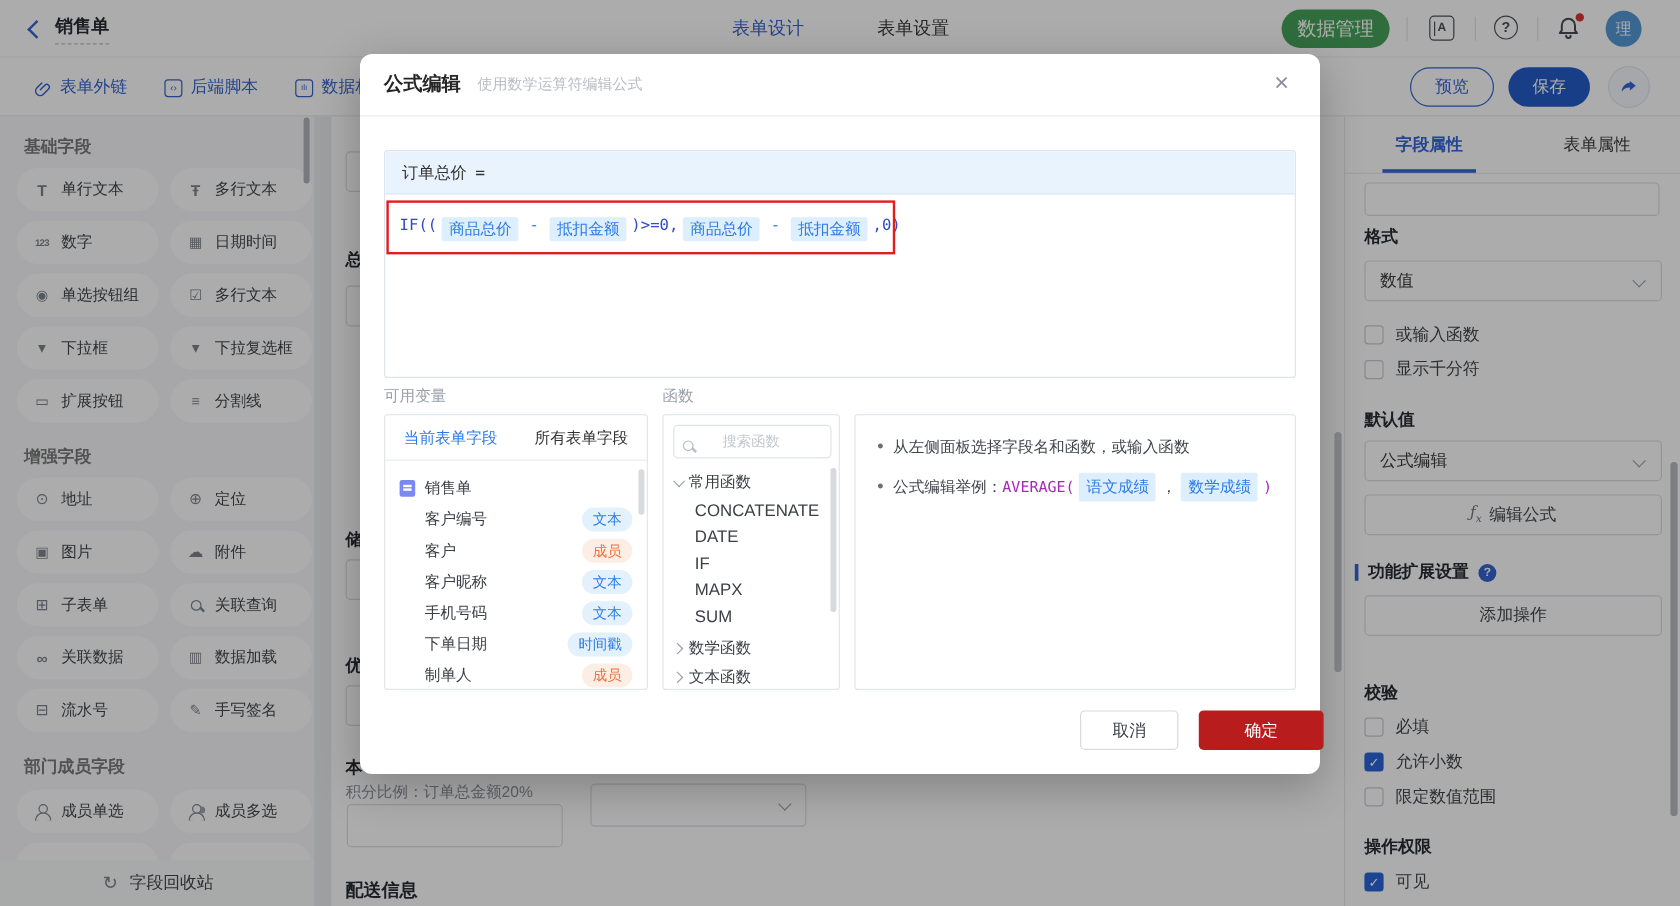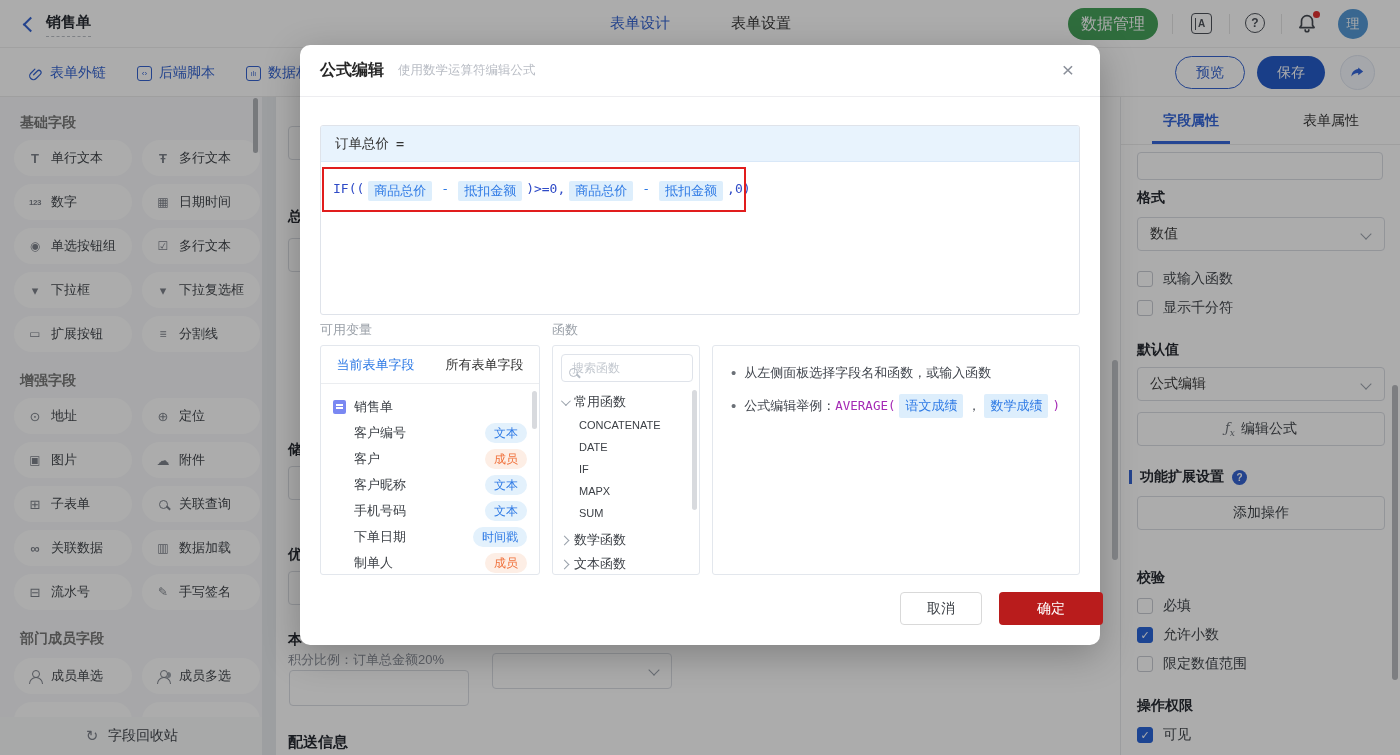--- a/index.html
+++ b/index.html
@@ -118,27 +118,27 @@
   .var-tab.active{color:#2e7ae5}
   .tree-row{position:absolute;left:0;width:100%;height:26px;display:flex;align-items:center;font-size:13px;color:#3c4046;cursor:pointer}
   .doc-ic{width:13px;height:14px;background:#7a88f2;border-radius:2px;margin:0 8px 0 12px;position:relative}
   .doc-ic::after{content:"";position:absolute;left:3px;top:4px;width:7px;height:1.5px;background:#fff;box-shadow:0 3px 0 #fff}
   .field-name{margin-left:33px}
   .bdg{position:absolute;right:12px;font-size:12px;padding:1.5px 9px;border-radius:10px}
   .bdg.b-text{color:#2e7ae5;background:#e3f1fc}
   .bdg.b-member{color:#f0703a;background:#fdeee5}
   .var-scroll{position:absolute;right:2px;top:45px;width:5px;height:38px;border-radius:3px;background:#d8dade}
   .fn-panel{position:absolute;left:252px;top:300px;width:148px;height:230px;border:1px solid #e3e7ed;border-radius:3px;overflow:hidden}
-  .fn-search{position:absolute;left:8px;top:8px;width:132px;height:28px;border:1px solid #dfe3ea;border-radius:4px;font-size:12px;color:#555;padding-left:10px;outline:none;font-family:inherit}
+  .fn-search{position:absolute;left:8px;top:8px;width:132px;height:28px;border:1px solid #dfe3ea;border-radius:4px;font-size:12px;color:#555;padding-left:40px;outline:none;font-family:inherit}
   .fn-search::placeholder{color:#c3c8cf}
   .fn-mag{position:absolute;left:16px;top:17px}
   .fn-mag .mag{border-color:#b7bdc6}
   .fn-mag .mag::after{background:#b7bdc6}
   .fn-row{position:absolute;left:0;width:100%;display:flex;align-items:center;font-size:13px;color:#3c4046;cursor:pointer}
-  .fn-item{font-size:11px;padding-left:26px;height:22px}
+  .fn-item{font-size:14px;padding-left:26px;height:22px}
   .fn-group{height:24px;padding-left:8px;gap:6px}
   .tchev{width:7px;height:7px;border-right:1.5px solid #98a0aa;border-bottom:1.5px solid #98a0aa;display:inline-block}
   .tchev.down{transform:rotate(45deg) translateY(-2px)}
   .tchev.right{transform:rotate(-45deg)}
   .fn-scroll{position:absolute;right:2px;top:44px;width:5px;height:120px;border-radius:3px;background:#d8dade}
   .help-panel{position:absolute;left:412px;top:300px;width:368px;height:230px;border:1px solid #e3e7ed;border-radius:3px;padding:16px 14px}
   .help-row{display:flex;align-items:center;font-size:13px;color:#40454d;margin-bottom:10px;line-height:22px}
   .bullet{color:#6b7077;margin:0 8px 0 4px;font-size:15px}
   .purple{color:#a52ab5}
   .m-cancel{position:absolute;left:600px;top:547px;width:82px;height:33px;border:1px solid #d9d9d9;border-radius:4px;background:#fff;font-size:14px;color:#3c4046;display:flex;align-items:center;justify-content:center;cursor:pointer}

